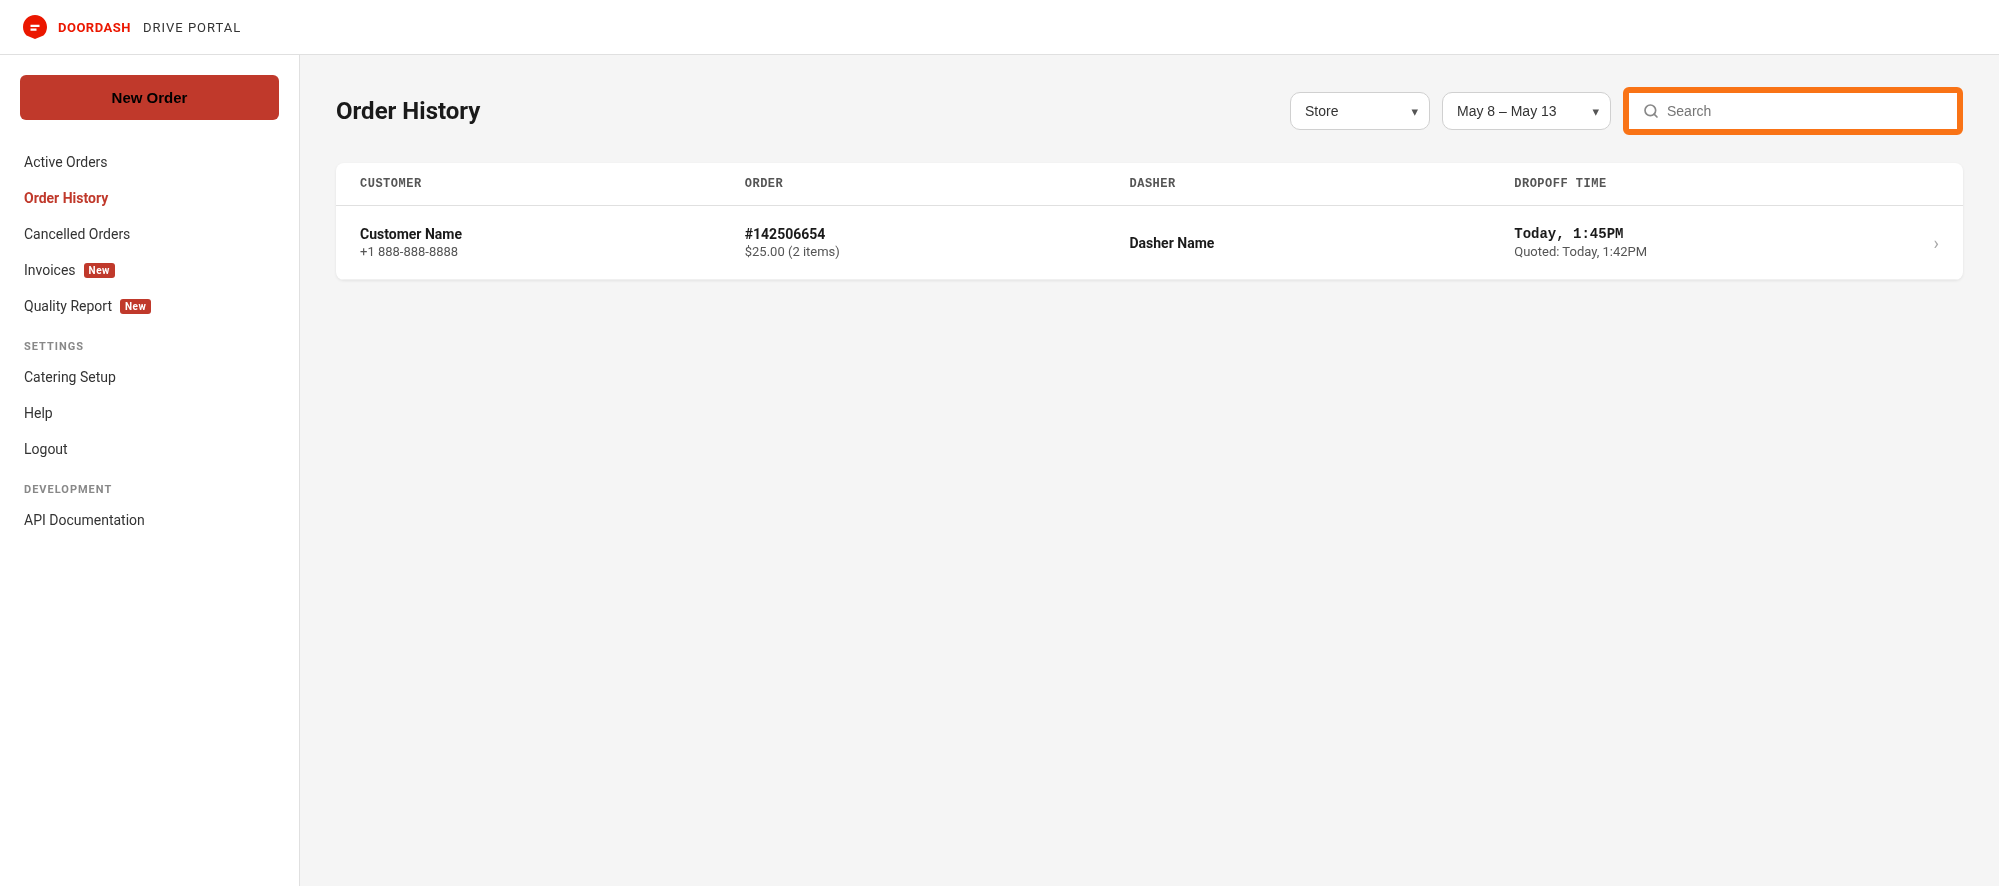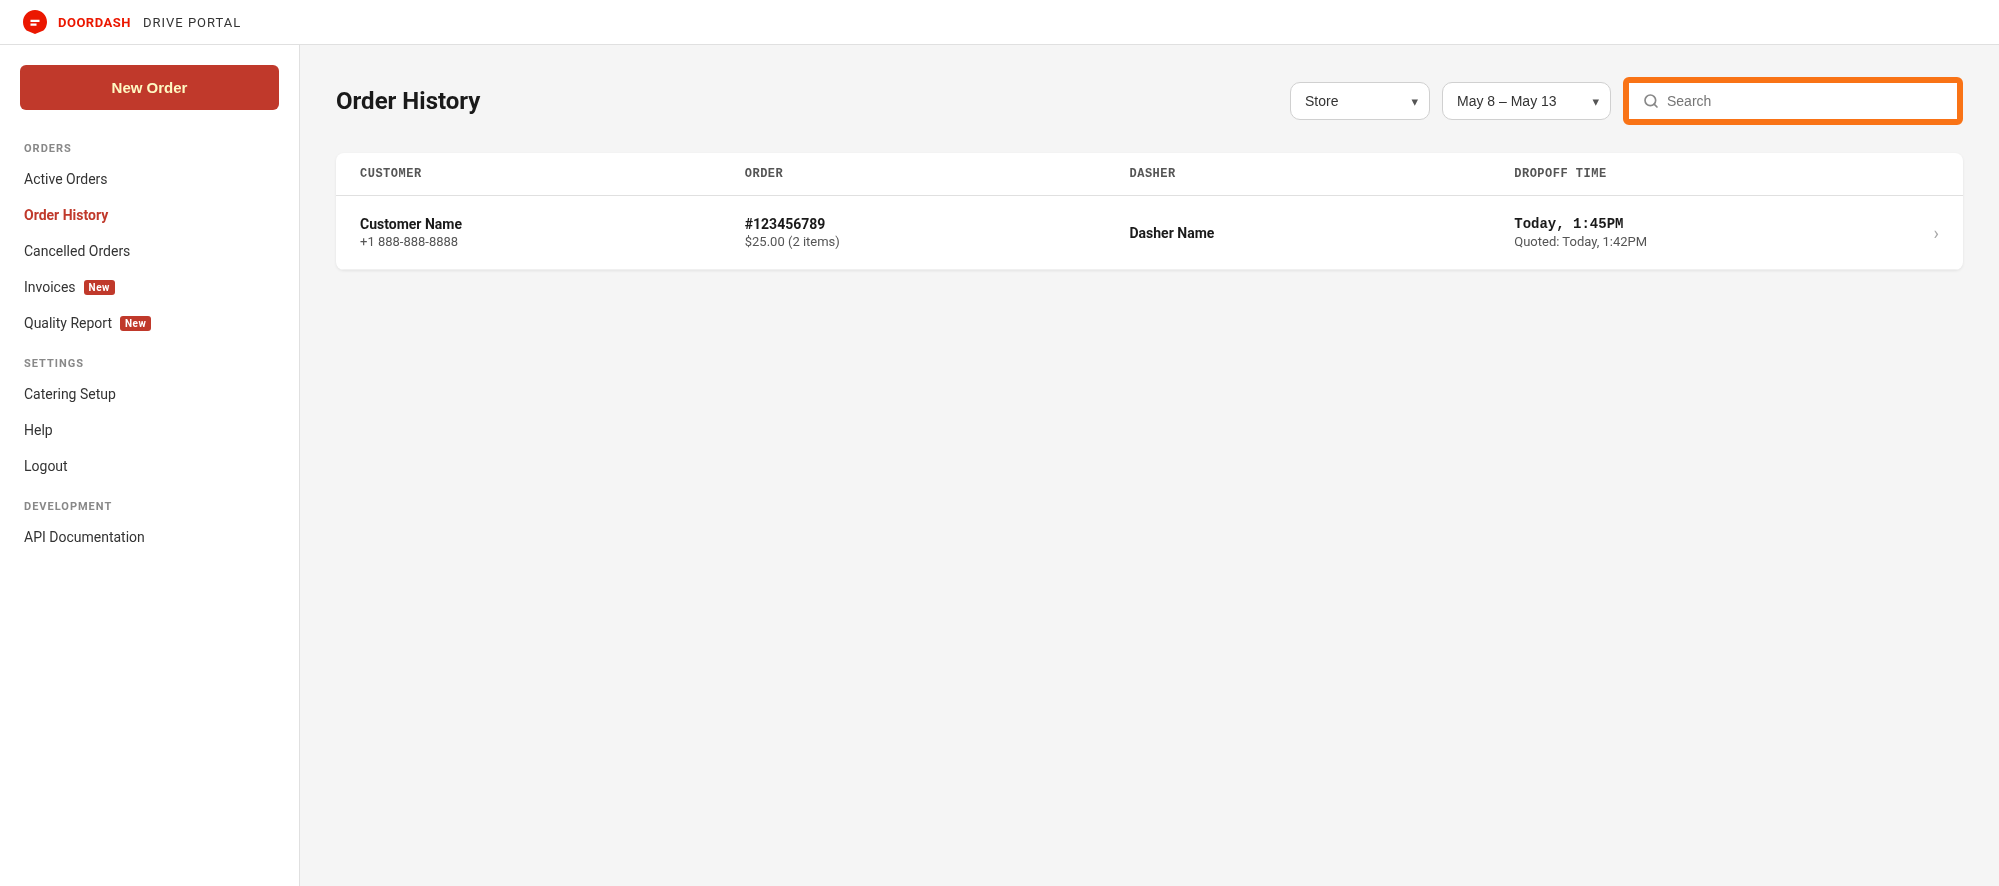--- a/index.html
+++ b/index.html
@@ -1,20 +1,20 @@
 <!DOCTYPE html>
 <html><head>
   <meta charset="utf-8">
   <style>
     * { margin: 0; padding: 0; box-sizing: border-box; }
     body { font-family: -apple-system, BlinkMacSystemFont, 'Segoe UI', Roboto, sans-serif; background: #f5f5f5; display: flex; flex-direction: column; height: 886px; width: 1999px; overflow: hidden; }
 
     
     .top-nav {
-      height: 45px;
+      height: 55px;
       background: #fff;
       border-bottom: 1px solid #e0e0e0;
       display: flex;
       align-items: center;
       padding: 0 20px;
       flex-shrink: 0;
     }
     .doordash-logo {
       display: flex;
       align-items: center;
@@ -51,21 +51,21 @@
       background: #fff;
       border-right: 1px solid #e0e0e0;
       flex-shrink: 0;
       padding: 20px 0;
       overflow-y: auto;
     }
     .new-order-btn {
       display: block;
       margin: 0 20px 24px 20px;
       background: #c0392b;
-      color: #fef9c3;
+      color: #000000;
       border: none;
       border-radius: 6px;
       padding: 14px 0;
       font-size: 15px;
       font-weight: 600;
       cursor: pointer;
       text-align: center;
       width: calc(100% - 40px);
     }
 
@@ -246,21 +246,20 @@
     <span class="logo-divider">DRIVE PORTAL</span>
   </div>
 </div>
 
 <div class="layout">
 
   <aside class="sidebar">
     <button class="new-order-btn">New Order</button>
 
     <div id="sidebar-sections">
-        <div class="sidebar-section-label">ORDERS</div>
         <div class="sidebar-item">
           <span>Active Orders</span>
         </div>
         <div class="sidebar-item active">
           <span>Order History</span>
         </div>
         <div class="sidebar-item">
           <span>Cancelled Orders</span>
         </div>
         <div class="sidebar-item">
@@ -321,21 +320,21 @@
         <div class="th">DROPOFF TIME</div>
         <div class="th"></div>
       </div>
       <div id="table-rows">
           <div class="table-row">
       <div>
         <div class="cell-main">Customer Name</div>
         <div class="cell-sub">+1 888-888-8888</div>
       </div>
       <div>
-        <div class="cell-main">#123456789</div>
+        <div class="cell-main">#142506654</div>
         <div class="cell-sub">$25.00 (2 items)</div>
       </div>
       <div>
         <div class="cell-main">Dasher Name</div>
       </div>
       <div>
         <div class="dropoff-main">Today, 1:45PM</div>
         <div class="dropoff-quoted">Quoted: Today, 1:42PM</div>
       </div>
       <div class="chevron-right">›</div>

